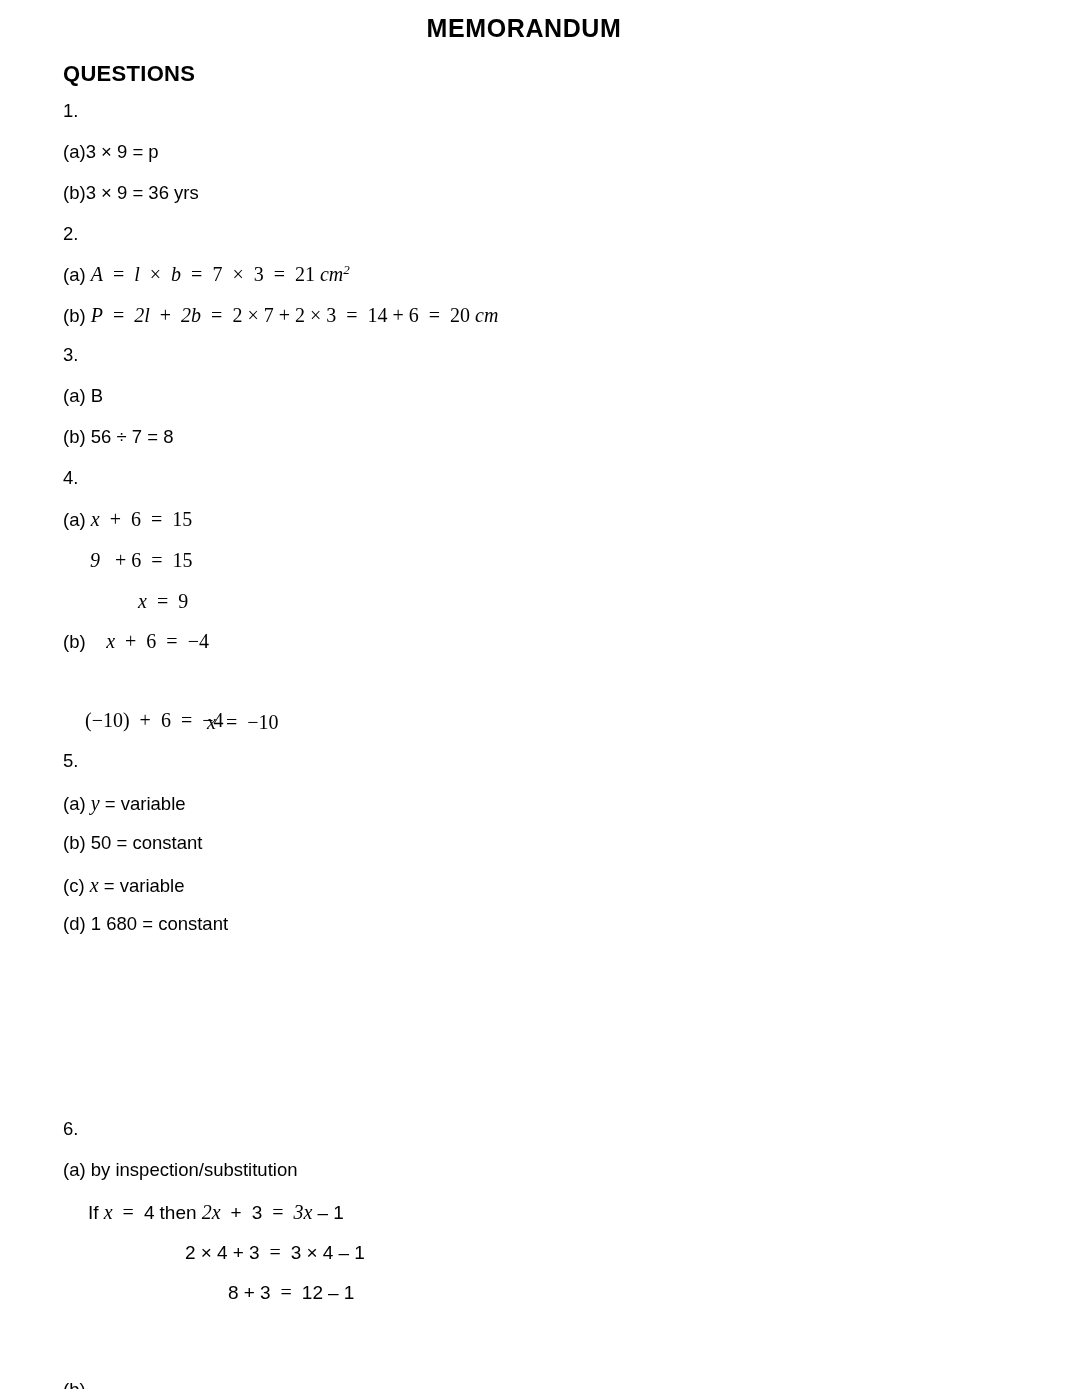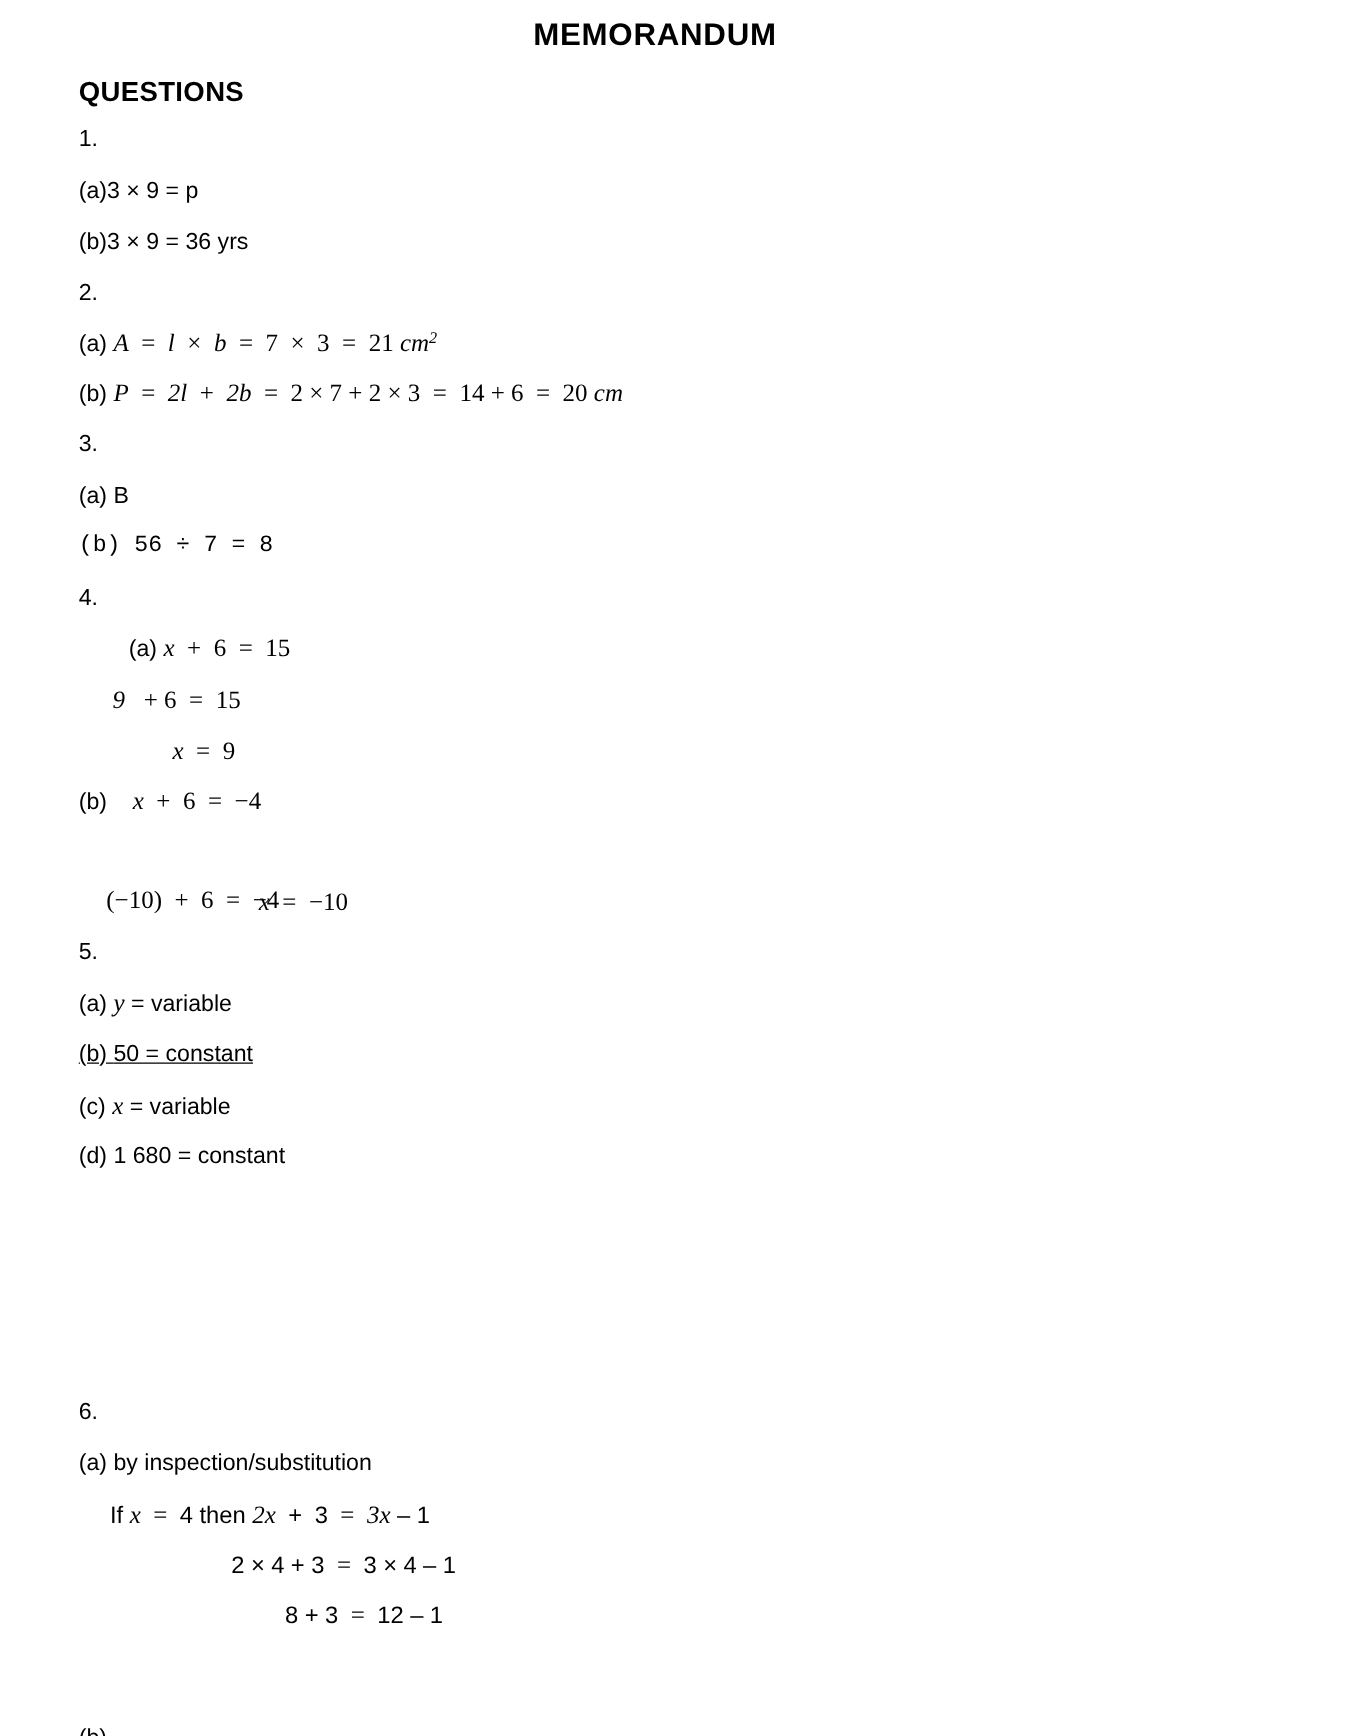--- a/index.html
+++ b/index.html
@@ -113,41 +113,41 @@
   <div class="line qnum" style="left:63px; top:224px;">2.</div>
 
   <div class="line" style="left:63px; top:263px;"><span>(a)</span><span>&nbsp;</span><span class="mi">A</span><span class="mop">&nbsp; </span><span class="mn">=</span><span class="mop">&nbsp; </span><span class="mi">l</span><span class="mop">&nbsp; </span><span class="mn">×</span><span class="mop">&nbsp; </span><span class="mi">b</span><span class="mop">&nbsp; </span><span class="mn">=</span><span class="mop">&nbsp; </span><span class="mn">7</span><span class="mop">&nbsp; </span><span class="mn">×</span><span class="mop">&nbsp; </span><span class="mn">3</span><span class="mop">&nbsp; </span><span class="mn">=</span><span class="mop">&nbsp; </span><span class="mn">21</span><span class="mop">&nbsp;</span><span class="mi">cm</span><span class="sup">2</span></div>
 
   <div class="line" style="left:63px; top:304px;"><span>(b)</span><span>&nbsp;</span><span class="mi">P</span><span class="mop">&nbsp; </span><span class="mn">=</span><span class="mop">&nbsp; </span><span class="mi">2l</span><span class="mop">&nbsp; </span><span class="mn">+</span><span class="mop">&nbsp; </span><span class="mi">2b</span><span class="mop">&nbsp; </span><span class="mn">=</span><span class="mop">&nbsp; </span><span class="mn">2</span><span class="mop">&nbsp;</span><span class="mn">×</span><span class="mop">&nbsp;</span><span class="mn">7</span><span class="mop">&nbsp;</span><span class="mn">+</span><span class="mop">&nbsp;</span><span class="mn">2</span><span class="mop">&nbsp;</span><span class="mn">×</span><span class="mop">&nbsp;</span><span class="mn">3</span><span class="mop">&nbsp; </span><span class="mn">=</span><span class="mop">&nbsp; </span><span class="mn">14</span><span class="mop">&nbsp;</span><span class="mn">+</span><span class="mop">&nbsp;</span><span class="mn">6</span><span class="mop">&nbsp; </span><span class="mn">=</span><span class="mop">&nbsp; </span><span class="mn">20</span><span class="mop">&nbsp;</span><span class="mi">cm</span></div>
 
   <div class="line qnum" style="left:63px; top:345px;">3.</div>
 
   <div class="line" style="left:63px; top:386px;"><span>(a)</span><span>&nbsp;</span><span>B</span></div>
 
-  <div class="line" style="left:63px; top:427px;font-family:Liberation Mono, monospace;"><span>(b)</span><span>&nbsp;</span><span>56 ÷ 7 = 8</span></div>
+  <div class="line" style="left:63px; top:427px;"><span>(b)</span><span>&nbsp;</span><span>56 ÷ 7 = 8</span></div>
 
   <div class="line qnum" style="left:63px; top:468px;">4.</div>
 
-  <div class="line" style="left:63px; top:508px;margin-left:40px;"><span>(a)</span><span>&nbsp;</span><span class="mi">x</span><span class="mop">&nbsp; </span><span class="mn">+</span><span class="mop">&nbsp; </span><span class="mn">6</span><span class="mop">&nbsp; </span><span class="mn">=</span><span class="mop">&nbsp; </span><span class="mn">15</span></div>
+  <div class="line" style="left:63px; top:508px;"><span>(a)</span><span>&nbsp;</span><span class="mi">x</span><span class="mop">&nbsp; </span><span class="mn">+</span><span class="mop">&nbsp; </span><span class="mn">6</span><span class="mop">&nbsp; </span><span class="mn">=</span><span class="mop">&nbsp; </span><span class="mn">15</span></div>
 
   <div class="line" style="left:90px; top:549px;"><span class="mi">9</span><span class="mop">&nbsp;&nbsp; </span><span class="mn">+</span><span class="mop">&nbsp;</span><span class="mn">6</span><span class="mop">&nbsp; </span><span class="mn">=</span><span class="mop">&nbsp; </span><span class="mn">15</span></div>
 
   <div class="line" style="left:138px; top:590px;"><span class="mi">x</span><span class="mop">&nbsp; </span><span class="mn">=</span><span class="mop">&nbsp; </span><span class="mn">9</span></div>
 
   <div class="line" style="left:63px; top:630px;"><span>(b)</span><span>&nbsp;&nbsp;&nbsp;&nbsp;</span><span class="mi">x</span><span class="mop">&nbsp; </span><span class="mn">+</span><span class="mop">&nbsp; </span><span class="mn">6</span><span class="mop">&nbsp; </span><span class="mn">=</span><span class="mop">&nbsp; </span><span class="mn">−4</span></div>
 
   <div class="line" style="left:85px; top:709px;"><span class="mn">(−10)</span><span class="mop">&nbsp; </span><span class="mn">+</span><span class="mop">&nbsp; </span><span class="mn">6</span><span class="mop">&nbsp; </span><span class="mn">=</span><span class="mop">&nbsp; </span><span class="mn">−4</span></div>
 
   <div class="line" style="left:175px; top:711px;margin-left:32px;"><span class="mi">x</span><span class="mop">&nbsp; </span><span class="mn">=</span><span class="mop">&nbsp; </span><span class="mn">−10</span></div>
 
   <div class="line qnum" style="left:63px; top:751px;">5.</div>
 
   <div class="line" style="left:63px; top:792px;"><span>(a)</span><span>&nbsp;</span><span class="mi">y</span><span>&nbsp;</span><span>= variable</span></div>
 
-  <div class="line" style="left:63px; top:833px;text-decoration:underline;"><span>(b)</span><span>&nbsp;</span><span>50 = constant</span></div>
+  <div class="line" style="left:63px; top:833px;"><span>(b)</span><span>&nbsp;</span><span>50 = constant</span></div>
 
   <div class="line" style="left:63px; top:874px;"><span>(c)</span><span>&nbsp;</span><span class="mi">x</span><span>&nbsp;</span><span>= variable</span></div>
 
   <div class="line" style="left:63px; top:914px;"><span>(d)</span><span>&nbsp;</span><span>1 680 = constant</span></div>
 
   <div class="line qnum" style="left:63px; top:1119px;">6.</div>
 
   <div class="line" style="left:63px; top:1160px;"><span>(a)</span><span>&nbsp;</span><span>by inspection/substitution</span></div>
 
   <div class="line" style="left:88px; top:1201px;"><span class="sn">If</span><span>&nbsp;</span><span class="si">x</span><span class="mop">&nbsp; </span><span class="mn">=</span><span class="mop">&nbsp; </span><span class="sn">4</span><span>&nbsp;</span><span class="sn">then</span><span>&nbsp;</span><span class="si">2x</span><span class="mop">&nbsp; </span><span class="sn">+</span><span class="mop">&nbsp; </span><span class="sn">3</span><span class="mop">&nbsp; </span><span class="mn">=</span><span class="mop">&nbsp; </span><span class="si">3x</span><span>&nbsp;</span><span class="sn">–</span><span>&nbsp;</span><span class="sn">1</span></div>

